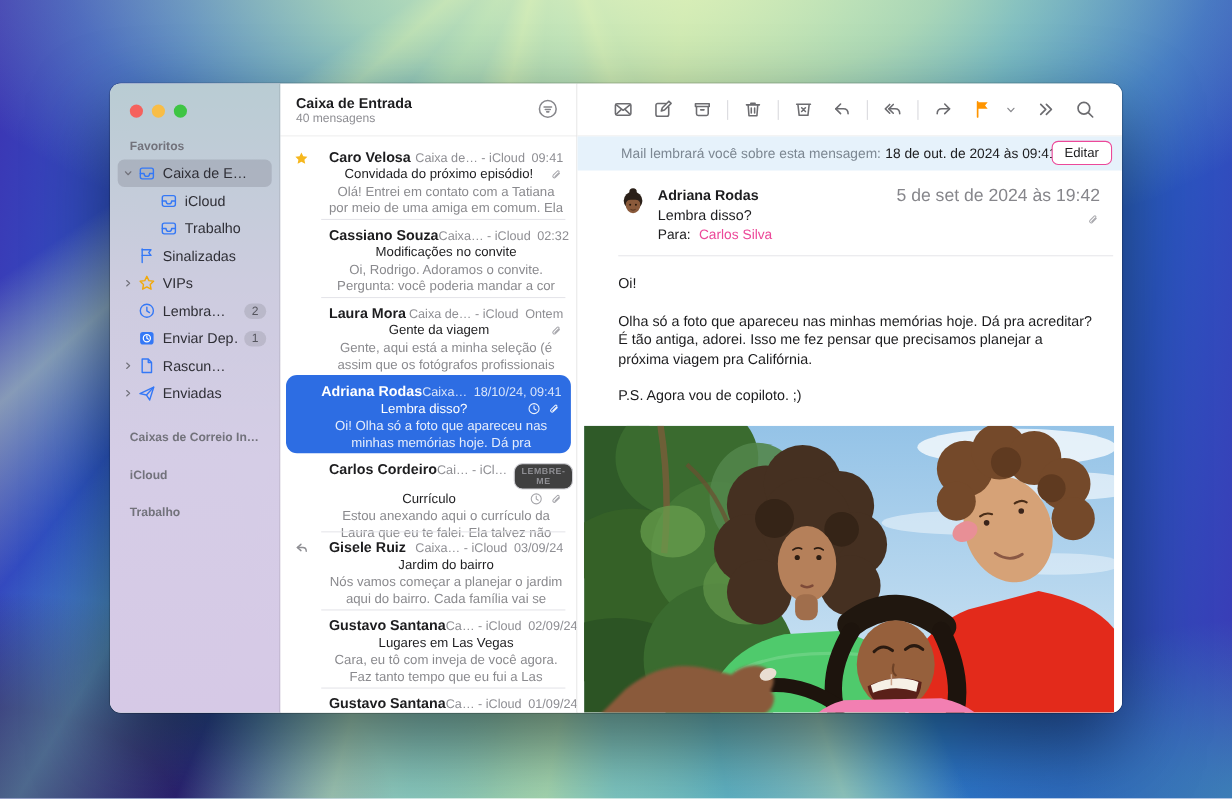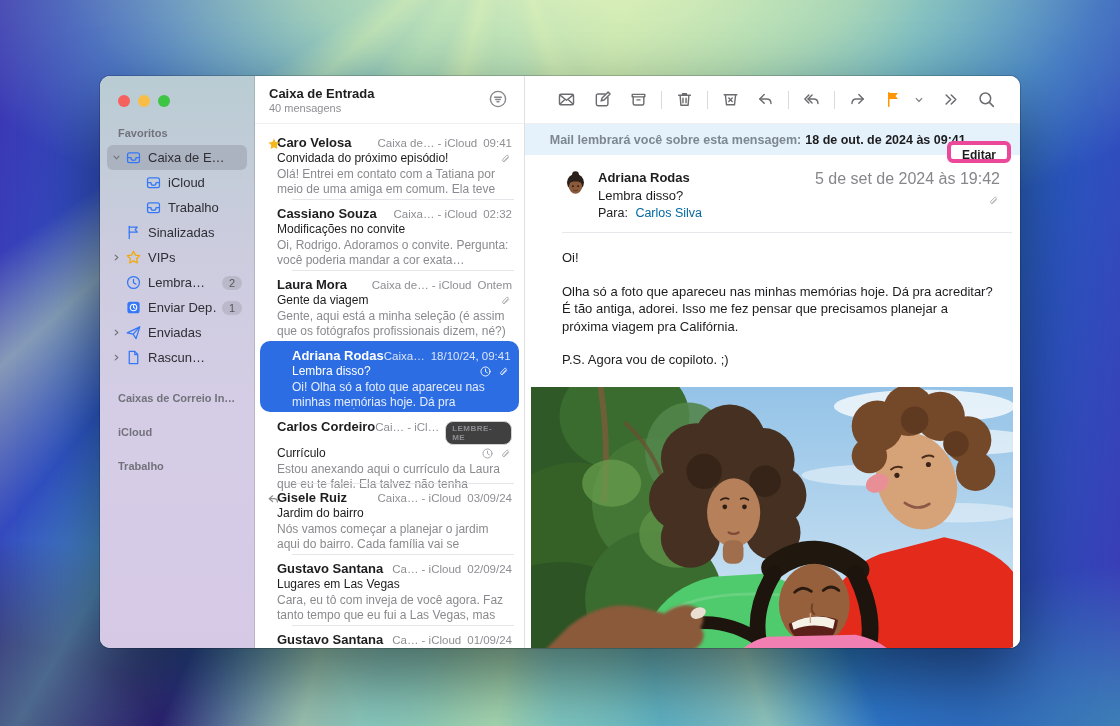--- a/index.html
+++ b/index.html
@@ -44,21 +44,21 @@
   .sb-section{ font-size:11px; font-weight:bold; color:#72727b; padding:0 10px 0 18px; margin-top:22px; white-space:nowrap; overflow:hidden; }
 
   
   .listpane{ width:270px; flex:0 0 270px; background:#fff; border-right:1px solid rgba(0,0,0,.12); display:flex; flex-direction:column; }
   .list-header{ height:48px; flex:0 0 48px; padding:10px 12px 4px 14px; position:relative; border-bottom:1px solid rgba(0,0,0,.06); }
   .list-title{ font-size:13px; font-weight:bold; color:#1d1d1f; }
   .list-sub{ font-size:11px; color:#8e8e93; margin-top:1px; }
   .filter-btn{ position:absolute; right:16px; top:13px; width:20px; height:20px; color:#86868b; }
   .filter-btn svg{ width:20px; height:20px; }
   .list{ flex:1; overflow:hidden; padding-top:4px; }
-  .row{ position:relative; height:71px; padding:7px 12px 0 22px; }
+  .row{ position:relative; height:71px; padding:7px 12px 0 44px;text-align:center; }
   .row + .row::before{ content:""; position:absolute; left:37px; right:10px; top:0; border-top:1px solid #e5e5ea; }
   .row.selected::before, .row.selected + .row::before{ display:none; }
   .row.selected{ background:#2d6de3; border-radius:10px; margin:0 5px; padding-left:32px; padding-right:9px; }
   .r-ind{ position:absolute; left:12px; top:9px; width:14px; height:14px; }
   .r-star{ color:#f6b71d; } .r-reply{ color:#8e8e93; }
   .line1{ display:flex; align-items:baseline; }
   .r-sender{ font-size:13px; font-weight:bold; color:#1d1d1f; flex:0 1 auto; white-space:nowrap; }
   .r-mb{ font-size:11.5px; color:#8e8e93; margin-left:auto; white-space:nowrap; }
   .r-time{ font-size:11.5px; color:#8e8e93; margin-left:6px; white-space:nowrap; }
   .r-remind{ font-size:8px; font-weight:bold; letter-spacing:.5px; color:#8e8e93; border:1px solid #d1d1d6; background:#404040; border-radius:8px; padding:2px 6px; margin-left:6px; }
@@ -75,33 +75,33 @@
   
   .readpane{ flex:1; min-width:0; display:flex; flex-direction:column; background:#fff; }
   .toolbar{ height:48px; flex:0 0 48px; display:flex; align-items:center; justify-content:space-between; padding:0 22px 0 30px; color:#6c6c70; border-bottom:1px solid rgba(0,0,0,.06); }
   .tb-group{ display:flex; align-items:center; }
   .tb-btn{ display:flex; align-items:center; justify-content:center; padding:2px; }
   .tb-btn svg{ width:19px; height:19px; }
   .tb-sep{ width:1px; height:18px; background:#dadade; margin:0 11px; }
   .tb-flag{ color:#ff9500; }
   .tb-flag-chev svg{ width:10px !important; height:10px !important; color:#8a8a8e; margin-left:7px; }
 
-  .banner{ height:31px; flex:0 0 31px; background:#e6f2fb; display:flex; align-items:center; justify-content:center; position:relative; font-size:12.5px; padding-right:38px; padding-left:12px;font-weight:bold; }
+  .banner{ height:31px; flex:0 0 31px; background:#e6f2fb; display:flex; align-items:center; justify-content:flex-end; position:relative; font-size:12.5px; padding-right:56px; padding-left:12px; }
   .banner .b-pre{ color:#7c8792; }
   .banner .b-date{ color:#1c1c1e; margin-left:4px; }
-  .editar-btn{ position:absolute; right:9px; top:4px; height:22px; line-height:20px; padding:0 11px; background:#fff; border:4px solid #ec4899; border-radius:6px; font-size:12px; color:#1d1d1f;margin-top:13px; }
+  .editar-btn{ position:absolute; right:9px; top:4px; height:22px; line-height:20px; padding:0 11px; background:#fff; border:1px solid #ec4899; border-radius:6px; font-size:12px; color:#1d1d1f; }
 
   .msg-header{ display:flex; padding:15px 20px 12px 37px; }
   .avatar{ width:27px; height:27px; flex:0 0 27px; margin-right:9px; margin-top:1px; }
   .mh-mid{ flex:1; min-width:0; }
   .mh-name{ font-size:13px; font-weight:bold; color:#1d1d1f; }
   .mh-subj{ font-size:13px; color:#1d1d1f; margin-top:3px; }
   .mh-para{ font-size:12.5px; margin-top:3px; }
   .mh-para .to-label{ color:#1d1d1f; }
-  .mh-para .to-name{ color:#0369a1; margin-left:4px;margin-top:32px; }
+  .mh-para .to-name{ color:#ec4899; margin-left:4px;margin-top:32px; }
   .mh-right{ text-align:right; flex:0 0 auto; }
   .mh-date{ font-size:16px; color:#86868b; }
   .mh-clip{ color:#a9a9ae; margin-top:5px; }
   .mh-clip svg{ width:13px; height:13px; }
   .msg-divider{ border-top:1px solid #e8e8ec; margin:0 8px 0 37px; }
 
   .msg-body{ padding:16px 24px 0 37px; font-size:13px; line-height:1.35; color:#1c1c1e; }
   .msg-body p{ margin-bottom:16px; }
 
   .photo{ flex:1; margin:2px 7px 0 6px; overflow:hidden; min-height:0; }
@@ -313,34 +313,34 @@
             <span class="sb-label">Enviar Dep…</span>
             <span class="sb-badge">1</span>
           </div>
           <div class="sb-item">
             <span class="sb-chev">
               <svg class="ic">
                 <use href="#sym-chevron-right"></use>
               </svg>
             </span>
             <svg class="ic sbicon">
-              <use href="#sym-sent"></use>
-            </svg>
-            <span class="sb-label">Enviadas</span>
+              <use href="#sym-draft"></use>
+            </svg>
+            <span class="sb-label">Rascun…</span>
           </div>
           <div class="sb-item">
             <span class="sb-chev">
               <svg class="ic">
                 <use href="#sym-chevron-right"></use>
               </svg>
             </span>
             <svg class="ic sbicon">
-              <use href="#sym-draft"></use>
-            </svg>
-            <span class="sb-label">Rascun…</span>
+              <use href="#sym-sent"></use>
+            </svg>
+            <span class="sb-label">Enviadas</span>
           </div>
         </div>
       <div id="sb-sections">
           <div class="sb-section">Caixas de Correio In…</div>
           <div class="sb-section">iCloud</div>
           <div class="sb-section">Trabalho</div>
         </div>
     </div>
 
     <div class="listpane">

